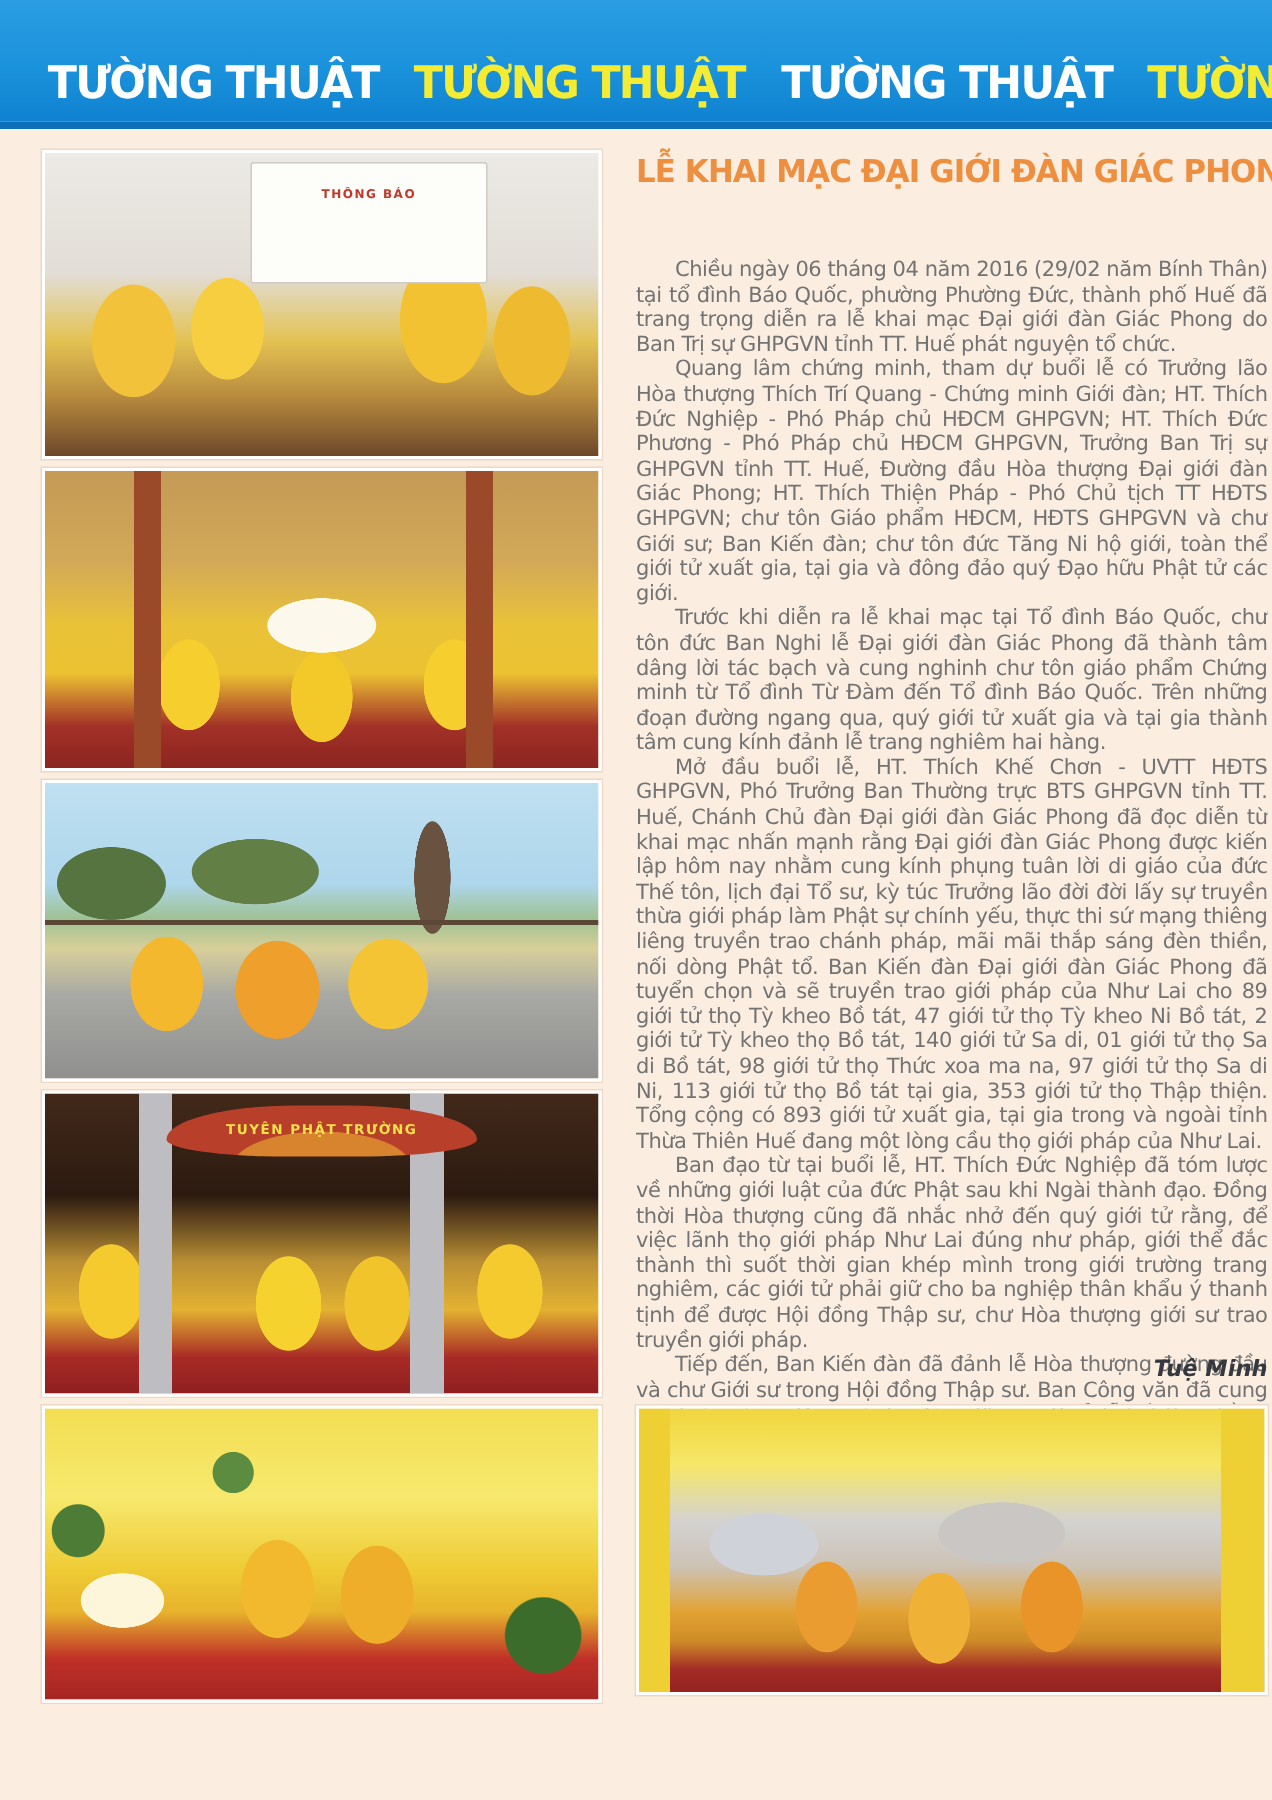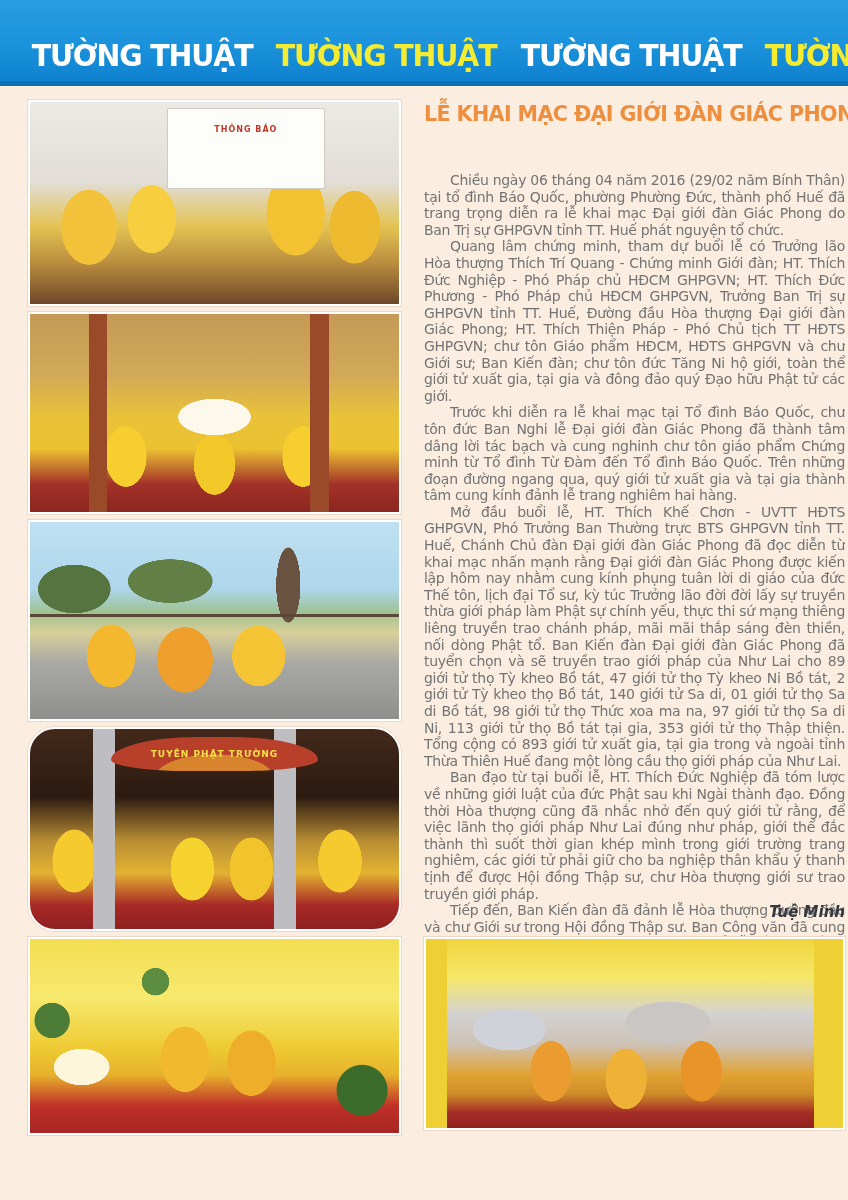--- a/index.html
+++ b/index.html
@@ -65,21 +65,20 @@
       linear-gradient(180deg, #bfe0f0 0%, #aed6ec 34%, #9ec292 46%, #d8cf9a 56%, #a8a8a4 72%, #8f908e 100%);
   }
   .photo4 { left: 28px; top: 727px; width: 373px; height: 204px;
     background:
       linear-gradient(90deg, rgba(0,0,0,0) 17%, #bdbdc2 17% 23%, rgba(0,0,0,0) 23% 66%, #bdbdc2 66% 72%, rgba(0,0,0,0) 72%),
       radial-gradient(ellipse 36px 52px at 12% 66%, #f4ca2e 0 60%, rgba(0,0,0,0) 61%),
       radial-gradient(ellipse 36px 52px at 44% 70%, #f6d22e 0 60%, rgba(0,0,0,0) 61%),
       radial-gradient(ellipse 36px 52px at 60% 70%, #f0c42a 0 60%, rgba(0,0,0,0) 61%),
       radial-gradient(ellipse 36px 52px at 84% 66%, #f4ca2e 0 60%, rgba(0,0,0,0) 61%),
       linear-gradient(180deg, #42291a 0%, #2c1a10 34%, #b98e34 56%, #e3b232 72%, #a82a26 88%, #8e2020 100%);
-    border-radius: 27px;
   }
   .hall-banner {
     position: absolute; left: 22%; top: 4%; width: 56%; height: 17%;
     background: radial-gradient(ellipse at 50% 120%, #d8842e 0 40%, #b8402a 41%);
     border-radius: 50% 50% 46% 46% / 80% 80% 40% 40%;
     display: flex; align-items: center; justify-content: center;
   }
   .hall-banner-text { font-size: 9px; font-weight: bold; color: #f6e14a; letter-spacing: 1px; white-space: nowrap; }
   .photo5 { left: 28px; top: 937px; width: 373px; height: 198px;
     background:

